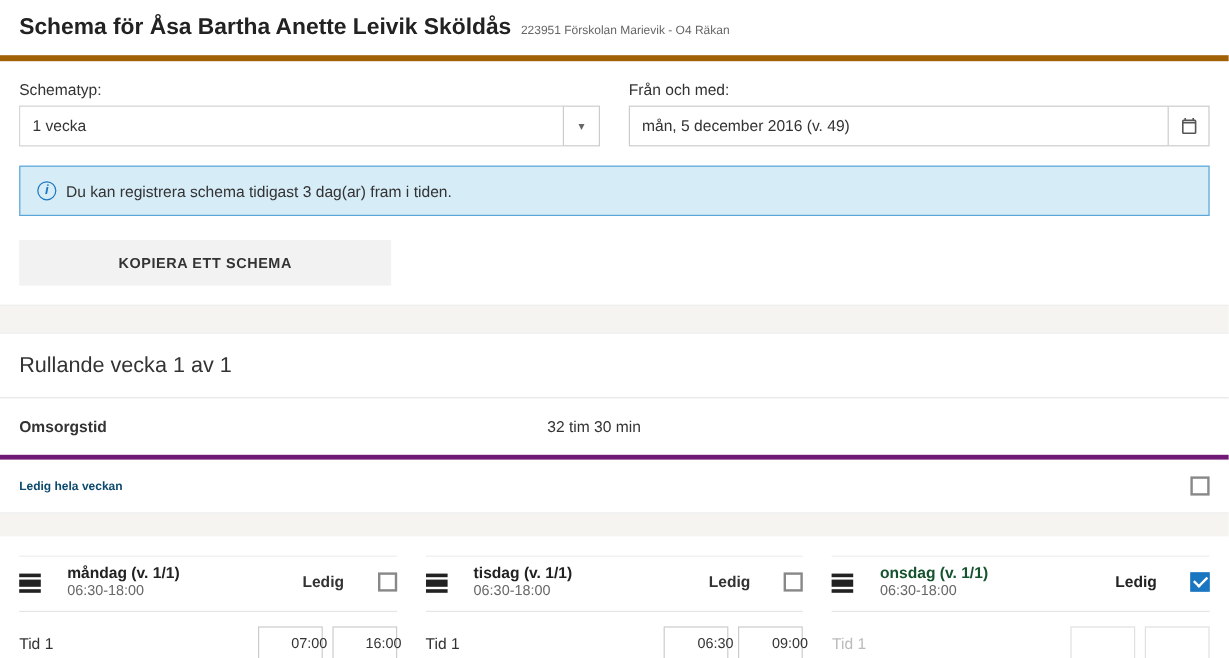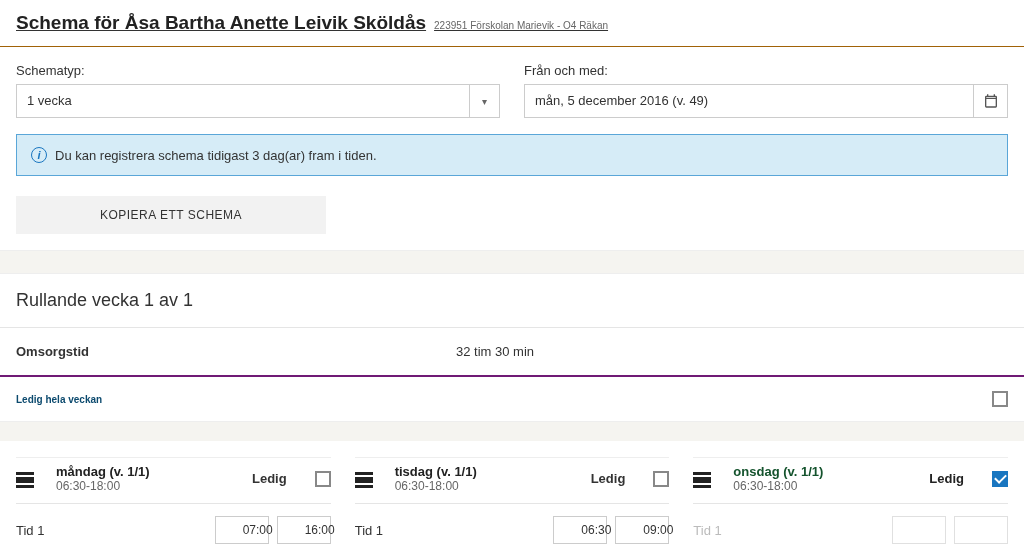--- a/index.html
+++ b/index.html
@@ -1,36 +1,36 @@
 <!DOCTYPE html>
 <html><head>
 <meta charset="utf-8">
 <style>
   * { box-sizing: border-box; margin: 0; padding: 0; }
   body { font-family: Arial, Helvetica, sans-serif; font-size: 13px; color: #333; background: #fff; width: 1024px; }
-  .header { padding: 12px 16px; border-bottom: 1px solid #a16207; display: flex; align-items: baseline; gap: 8px; text-decoration: underline; }
+  .header { padding: 12px 16px; border-bottom: 5px solid #a16207; display: flex; align-items: baseline; gap: 8px; }
   .header h1 { font-size: 19px; font-weight: 600; color: #222; }
   .header .sub { font-size: 10px; color: #666; }
   .form-section { padding: 16px; }
   .form-row { display: flex; gap: 24px; margin-bottom: 16px; }
   .form-col { flex: 1; }
   .form-label { font-size: 13px; color: #333; margin-bottom: 6px; display: block; }
   .select-wrap { position: relative; display: flex; border: 1px solid #ccc; background: #fff; height: 34px; }
   .select-value { flex: 1; padding: 8px 10px; font-size: 13px; color: #333; background: #fff; }
   .select-caret { width: 30px; border-left: 1px solid #ccc; display: flex; align-items: center; justify-content: center; color: #666; font-size: 10px; }
   .date-wrap { position: relative; display: flex; border: 1px solid #ccc; background: #fff; height: 34px; }
   .date-value { flex: 1; padding: 8px 10px; font-size: 13px; color: #333; }
   .date-icon { width: 34px; border-left: 1px solid #ccc; display: flex; align-items: center; justify-content: center; }
   .date-icon svg { width: 16px; height: 16px; fill: #555; }
   .info-banner { background: #d6ecf7; border: 1px solid #5aa6d8; padding: 12px 14px; display: flex; align-items: center; gap: 8px; color: #333; font-size: 13px; }
   .info-banner .info-ico { width: 16px; height: 16px; border: 1.5px solid #1976c0; border-radius: 50%; color: #1976c0; font-size: 11px; display: flex; align-items: center; justify-content: center; font-style: italic; font-weight: bold; line-height: 1; }
-  .copy-btn { margin-top: 20px; background: #f2f2f2; border: none; text-transform: uppercase; letter-spacing: 0.5px; font-size: 12px; font-weight: 400; color: #333; padding: 12px 0; width: 310px; cursor: pointer; text-align: center; }
+  .copy-btn { margin-top: 20px; background: #f2f2f2; border: none; text-transform: uppercase; letter-spacing: 0.5px; font-size: 12px; font-weight: 700; color: #333; padding: 12px 0; width: 310px; cursor: pointer; text-align: center; }
   .gap-band { height: 24px; background: #f5f4f0; border-top: 1px solid #eee; border-bottom: 1px solid #eee; }
   .week-header { padding: 16px; font-size: 18px; color: #333; border-bottom: 1px solid #e5e5e5; }
-  .summary-row { display: flex; padding: 16px; border-bottom: 2px solid #701a75; font-size: 13px; color: #333; }
+  .summary-row { display: flex; padding: 16px; border-bottom: 4px solid #701a75; font-size: 13px; color: #333; }
   .summary-label { width: 440px; font-weight: 600; }
   .summary-value { color: #333; }
   .ledig-row { display: flex; align-items: center; padding: 14px 16px; font-size: 10px; font-weight: 600; color: #0c4a6e; }
   .ledig-row .sp { flex: 1; }
   .checkbox { width: 16px; height: 16px; border: 2px solid #888; display: inline-flex; align-items: center; justify-content: center; cursor: pointer; }
   .checkbox.checked { background: #1976c0; border-color: #1976c0; }
   .checkbox.checked::after { content: ""; display: block; width: 5px; height: 9px; border: solid #fff; border-width: 0 2px 2px 0; transform: rotate(45deg); margin-top: -2px; }
   .gap-band2 { height: 20px; background: #f5f4f0; border-top: 1px solid #eee; }
   .days-row { display: flex; gap: 24px; padding: 16px; }
   .day-card { flex: 1; border-top: 1px solid #eee; }

